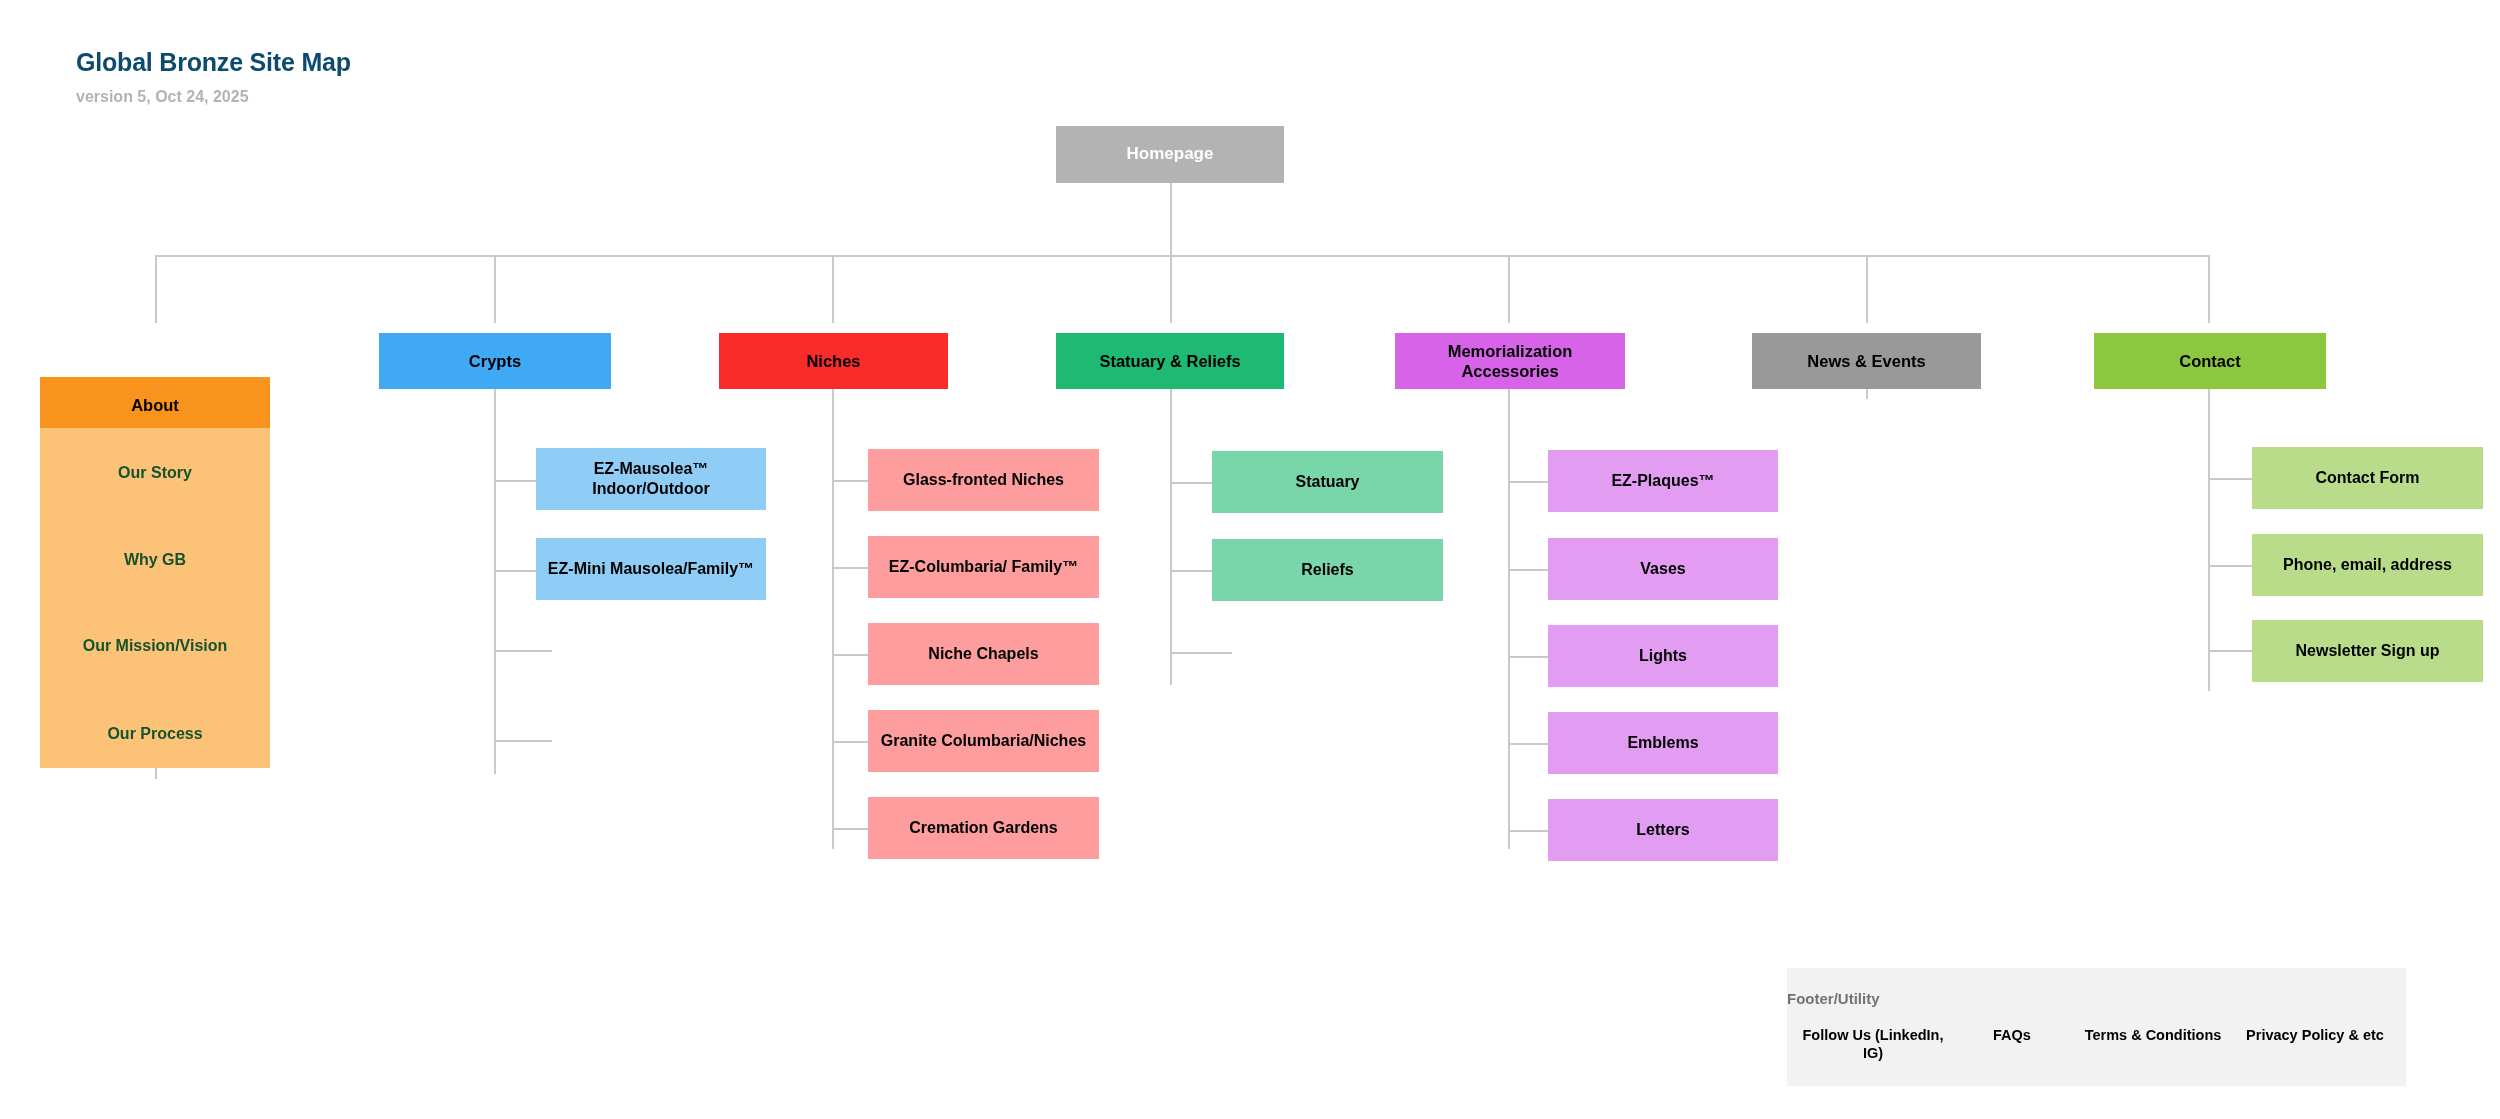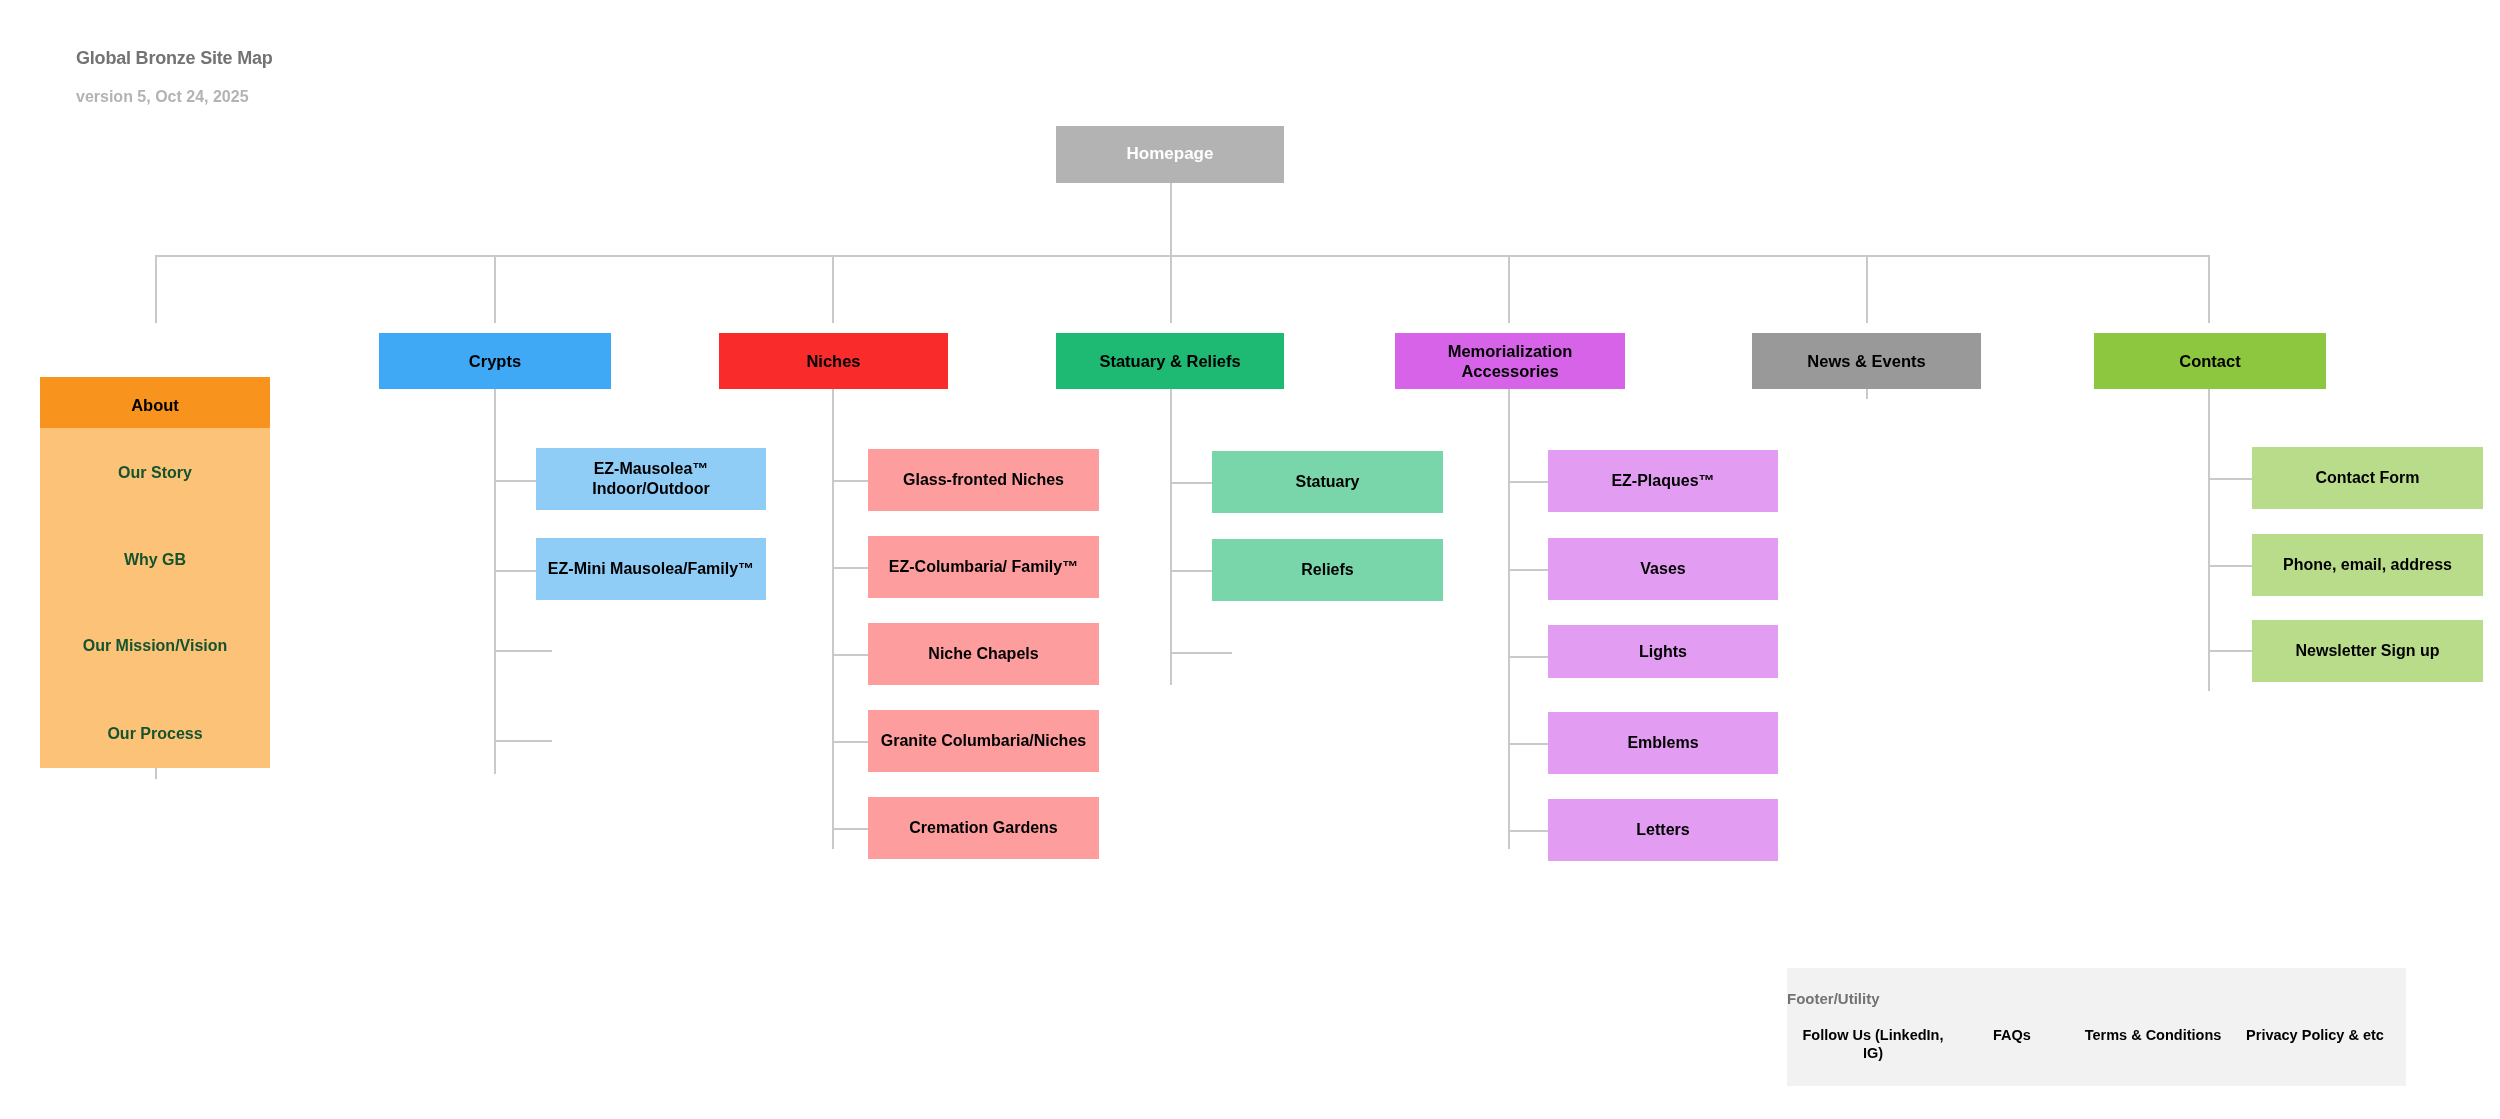--- a/index.html
+++ b/index.html
@@ -18,23 +18,23 @@
     width: 2500px;
     height: 1119px;
     background: #ffffff;
   }
 
   
   .title {
     position: absolute;
     left: 76px;
     top: 48px;
-    font-size: 18px;
-    font-weight: bold;
-    color: #737373;
+    font-size: 25px;
+    font-weight: bold;
+    color: #0c4a6e;
     letter-spacing: -0.2px;
     white-space: nowrap;
   }
   .subtitle {
     position: absolute;
     left: 76px;
     top: 88px;
     font-size: 16px;
     font-weight: bold;
     color: #b3b3b3;
@@ -210,21 +210,21 @@
   <div class="node lvl2" style="left:868px; top:536px; width:231px; height:62px; background:#fd9d9d;">EZ-Columbaria/ Family™</div>
   <div class="node lvl2" style="left:868px; top:623px; width:231px; height:62px; background:#fd9d9d;">Niche Chapels</div>
   <div class="node lvl2" style="left:868px; top:710px; width:231px; height:62px; background:#fd9d9d;">Granite Columbaria/Niches</div>
   <div class="node lvl2" style="left:868px; top:797px; width:231px; height:62px; background:#fd9d9d;">Cremation Gardens</div>
 
   <div class="node lvl2" style="left:1212px; top:451px; width:231px; height:62px; background:#79d6ab;">Statuary</div>
   <div class="node lvl2" style="left:1212px; top:539px; width:231px; height:62px; background:#79d6ab;">Reliefs</div>
 
   <div class="node lvl2" style="left:1548px; top:450px; width:230px; height:62px; background:#e29cf2;">EZ-Plaques™</div>
   <div class="node lvl2" style="left:1548px; top:538px; width:230px; height:62px; background:#e29cf2;">Vases</div>
-  <div class="node lvl2" style="left:1548px; top:625px; width:230px; height:53px; background:#e29cf2;">Lights</div>
+  <div class="node lvl2" style="left:1548px; top:625px; width:230px; height:62px; background:#e29cf2;">Lights</div>
   <div class="node lvl2" style="left:1548px; top:712px; width:230px; height:62px; background:#e29cf2;">Emblems</div>
   <div class="node lvl2" style="left:1548px; top:799px; width:230px; height:62px; background:#e29cf2;">Letters</div>
 
   <div class="node lvl2" style="left:2252px; top:447px; width:231px; height:62px; background:#b9dc8a;">Contact Form</div>
   <div class="node lvl2" style="left:2252px; top:534px; width:231px; height:62px; background:#b9dc8a;">Phone, email, address</div>
   <div class="node lvl2" style="left:2252px; top:620px; width:231px; height:62px; background:#b9dc8a;">Newsletter Sign up</div>
 
   <div id="footer">
     <div class="footer-title">Footer/Utility</div>
     <div class="flink" style="left:10px; width:152px;">Follow Us (LinkedIn, IG)</div>

